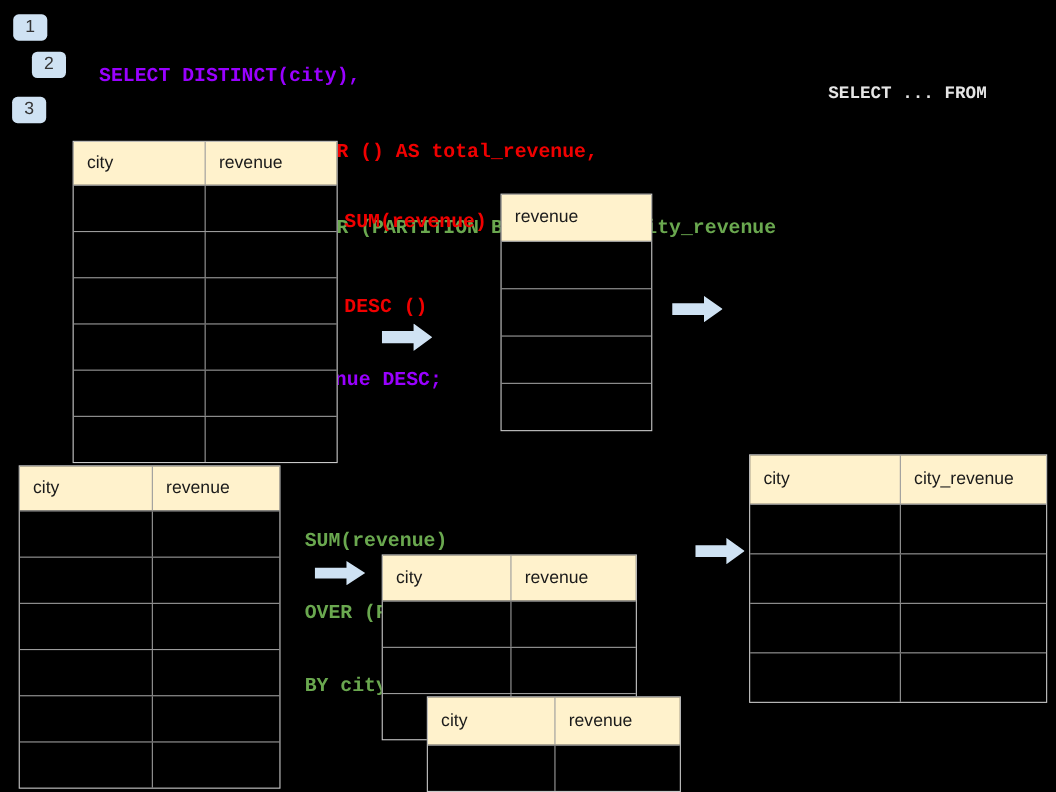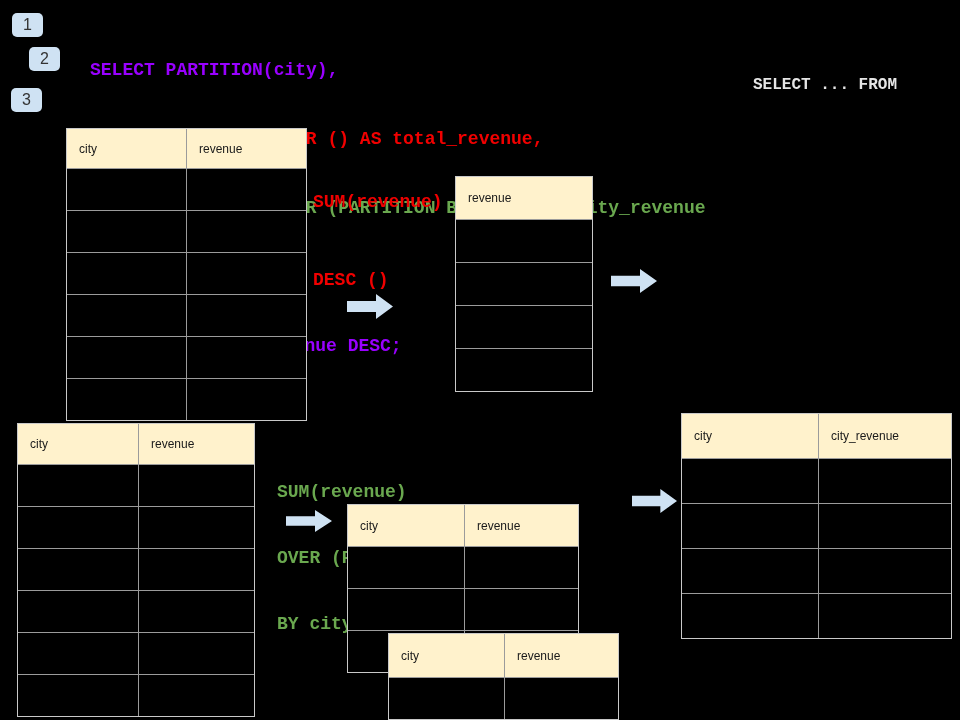--- a/index.html
+++ b/index.html
@@ -19,40 +19,40 @@
 
   
   .badge{position:absolute;width:31px;height:24px;border-radius:5px;
          display:flex;align-items:center;justify-content:center;
          font-size:16px;}
 
   
   .tbl{position:absolute;background:#000;border:1px solid #c9c9c9;box-sizing:content-box;}
   .hd{display:flex;}
   .hd .c{display:flex;align-items:center;padding-left:12px;box-sizing:border-box;
-         font-size:12px;color:#1a1a1a;overflow:hidden;}
+         font-size:16px;color:#1a1a1a;overflow:hidden;}
   .rw{display:flex;border-top:1px solid #9b9b9b;}
   .rw .c{box-sizing:border-box;}
   .c2{border-left:1px solid #9b9b9b;flex:1;}
 
   
   .arrow{position:absolute;
          clip-path:polygon(0% 28%,63% 28%,63% 0%,100% 50%,63% 100%,63% 72%,0% 72%);}
 </style>
 </head>
 <body>
 
 <div id="stage">
 
   <div class="badge" style="left: 12px; top: 13px; color: rgb(51, 51, 51); background: rgb(207, 226, 243);">1</div>
   <div class="badge" style="left: 29px; top: 47px; color: rgb(51, 51, 51); background: rgb(207, 226, 243);">2</div>
   <div class="badge" style="left: 11px; top: 88px; color: rgb(51, 51, 51); background: rgb(207, 226, 243);">3</div>
 
   <div id="sql-code" class="mono">
-    <div style="color: rgb(153, 0, 255);">SELECT PARTITION(city),</div>
+    <div style="color: rgb(153, 0, 255);">SELECT DISTINCT(city),</div>
     <div class="ind-sum" style="color: rgb(241, 0, 0);">SUM(revenue) OVER () AS total_revenue,</div>
     <div class="ind-sum" style="color: rgb(106, 168, 79);">SUM(revenue) OVER (PARTITION BY city) as city_revenue</div>
     <div class="ind-kw" style="color: rgb(153, 0, 255);">FROM rides</div>
     <div class="ind-kw" style="color: rgb(153, 0, 255);">ORDER by city_revenue DESC;</div>
   </div>
 
   <div id="side-note" class="mono" style="color: #e5e5e5;">
     <div>SELECT ... FROM</div>
   </div>
 

